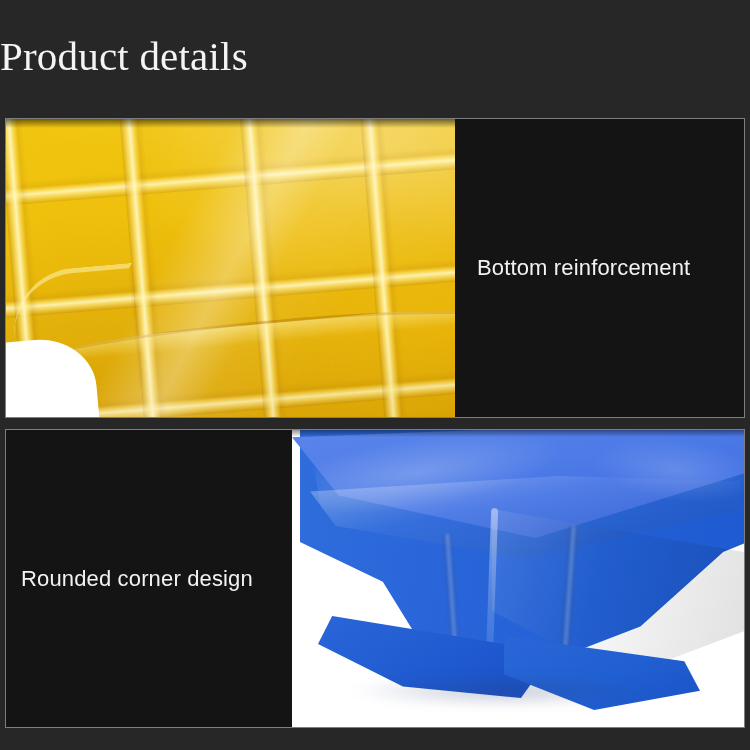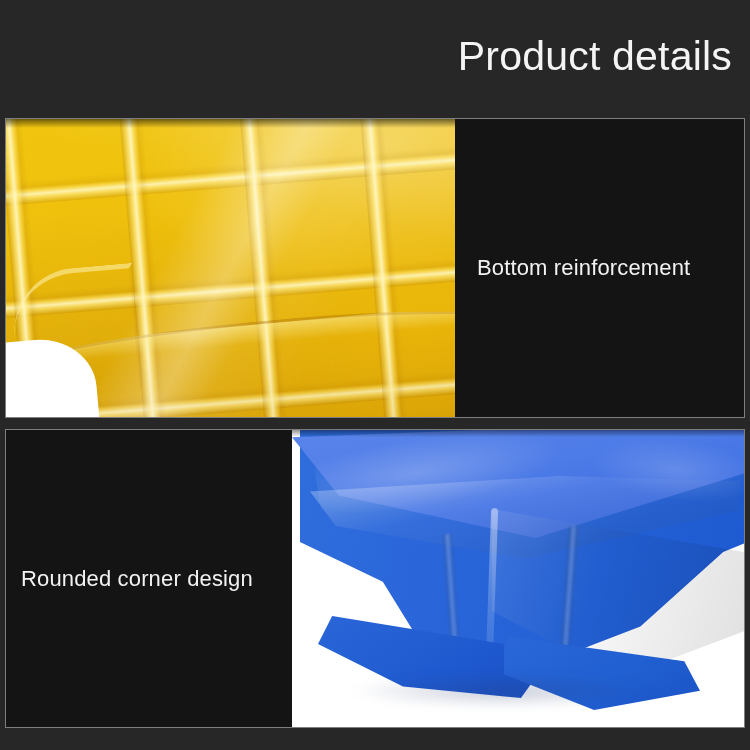--- a/index.html
+++ b/index.html
@@ -17,27 +17,28 @@
     font-family: "Liberation Sans", "DejaVu Sans", sans-serif;
     -webkit-font-smoothing: antialiased;
   }
 
   
   .page-title {
     position: absolute;
     top: 36px;
     left: 0;
     width: 732px;
-    text-align: right;
+    text-align: left;
     color: #f4f4f4;
     font-size: 41px;
     font-weight: 400;
     letter-spacing: 0.2px;
     line-height: 1;
     user-select: none;
+    font-family: Liberation Serif, serif;
   }
 
   
   .detail-row {
     position: absolute;
     left: 5px;
     width: 740px;
     border: 1px solid #7e7e7e;
     box-sizing: border-box;
     display: flex;

